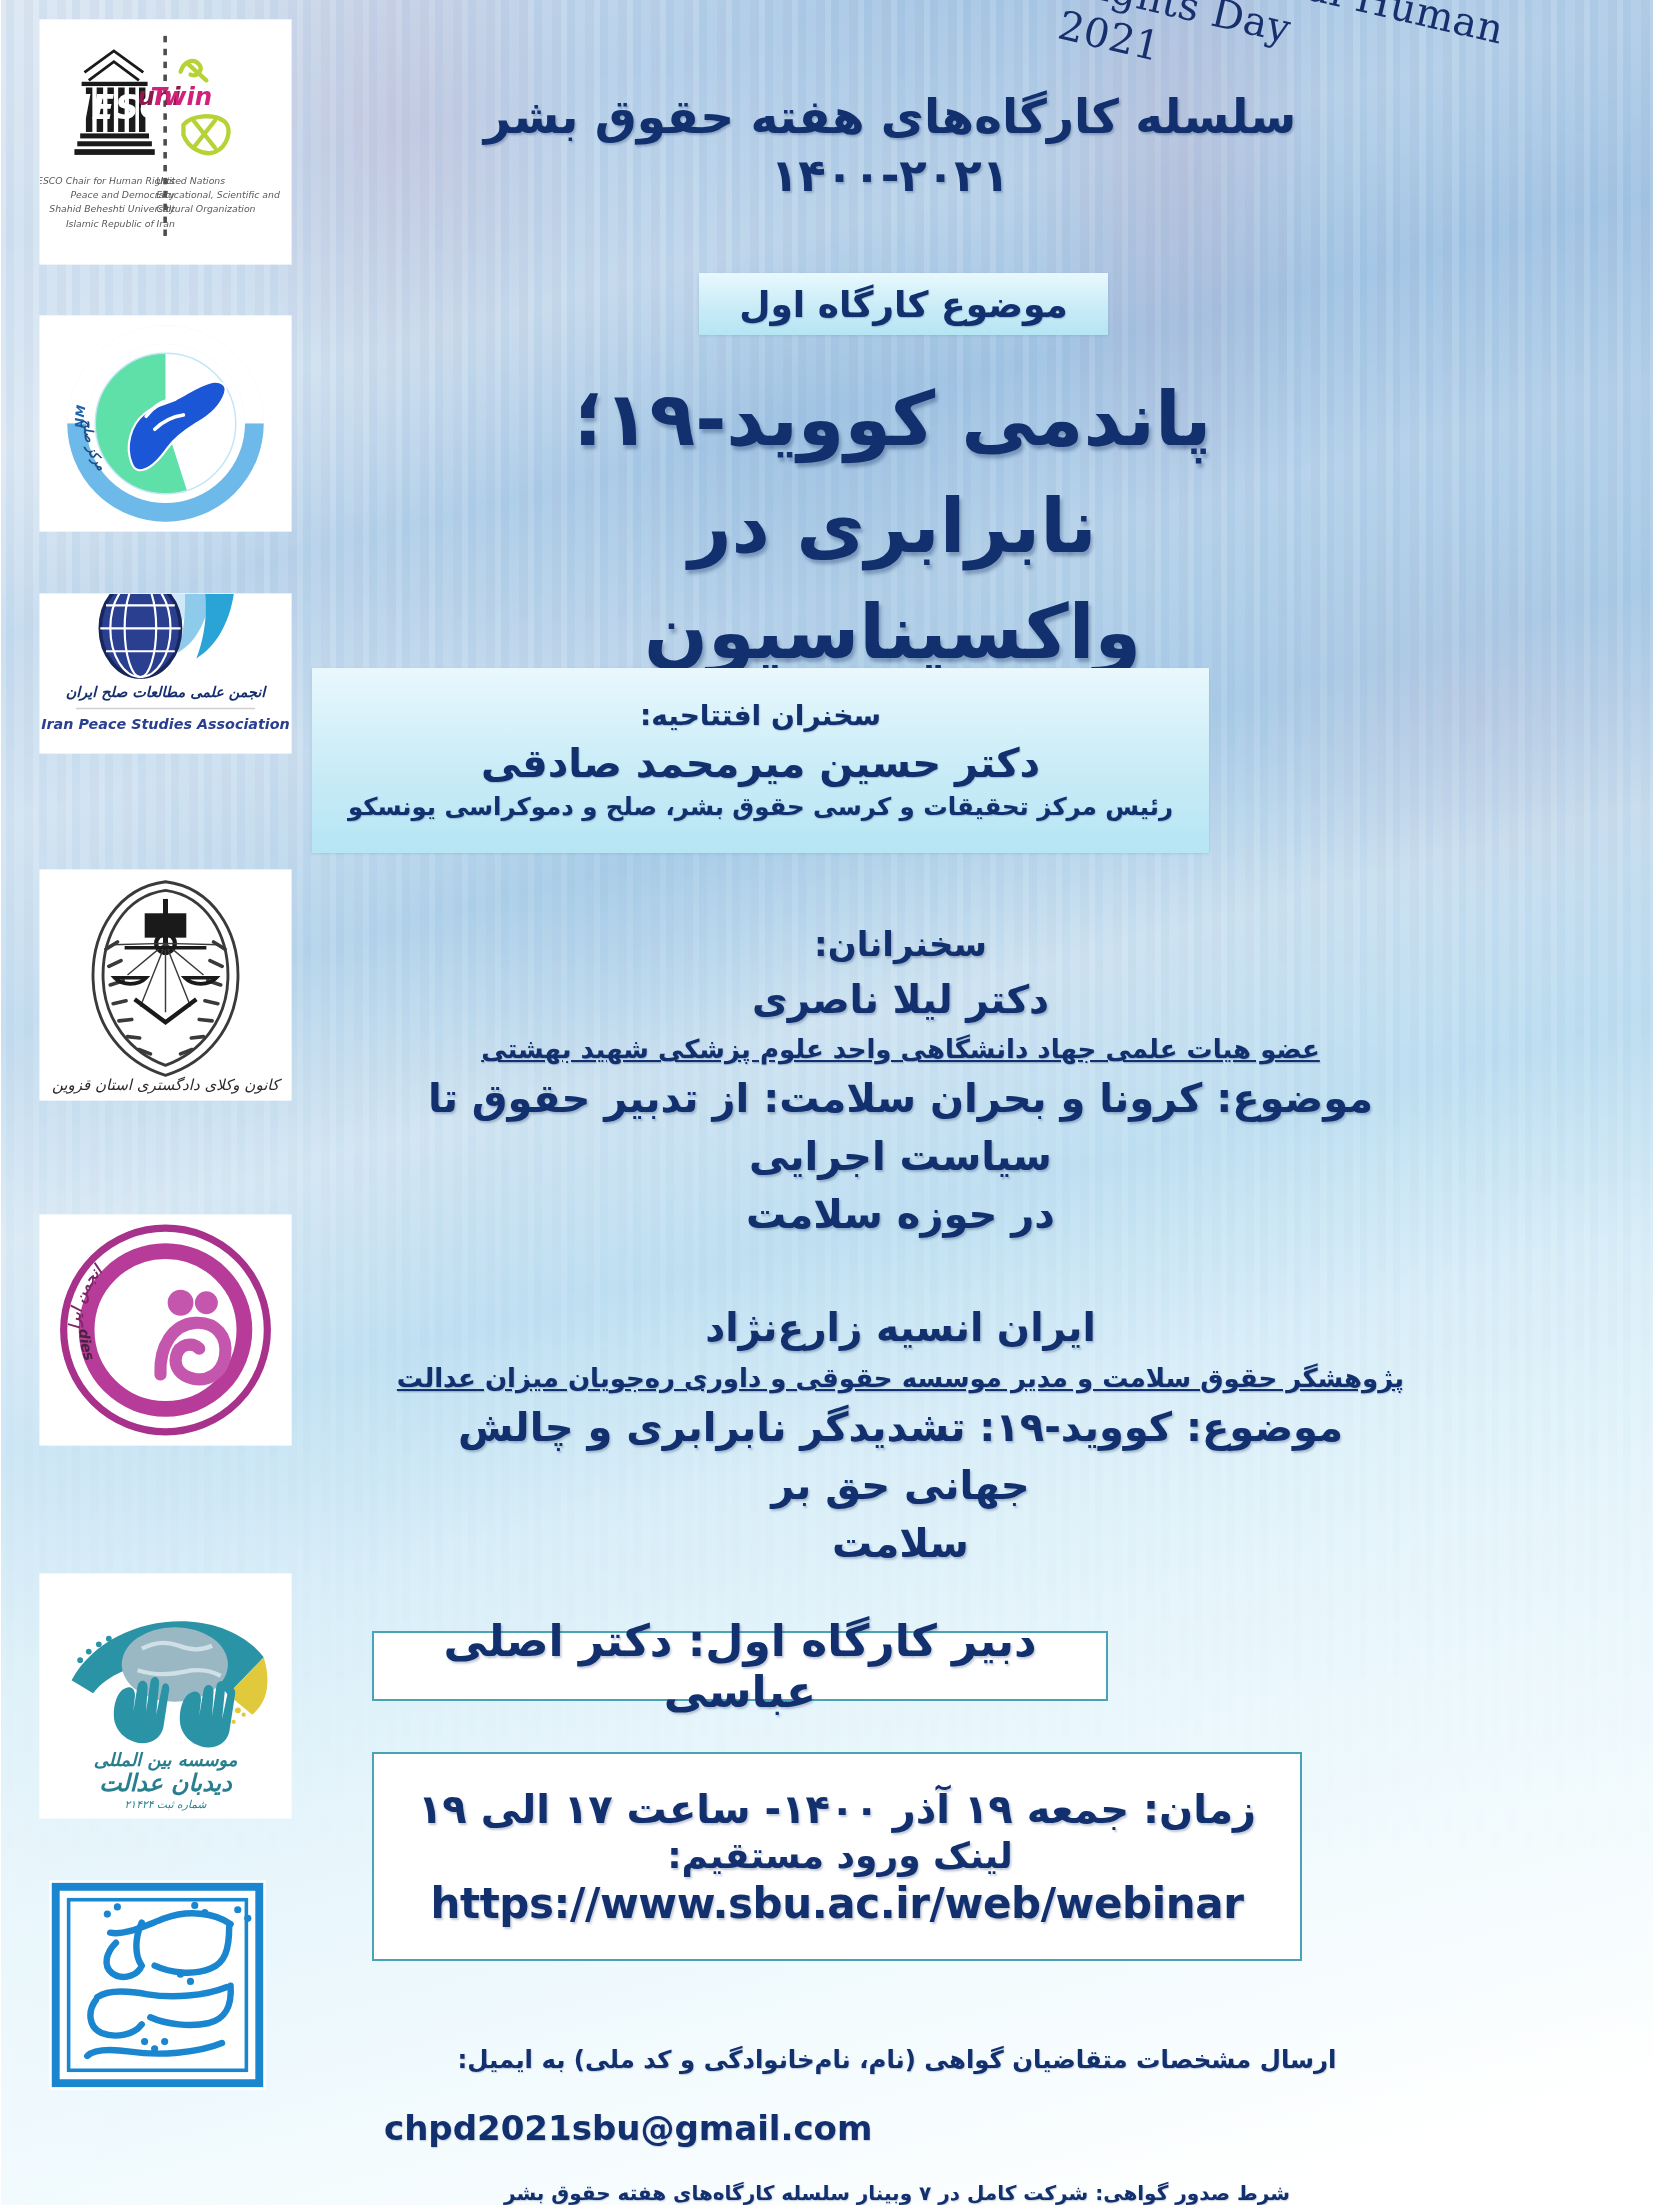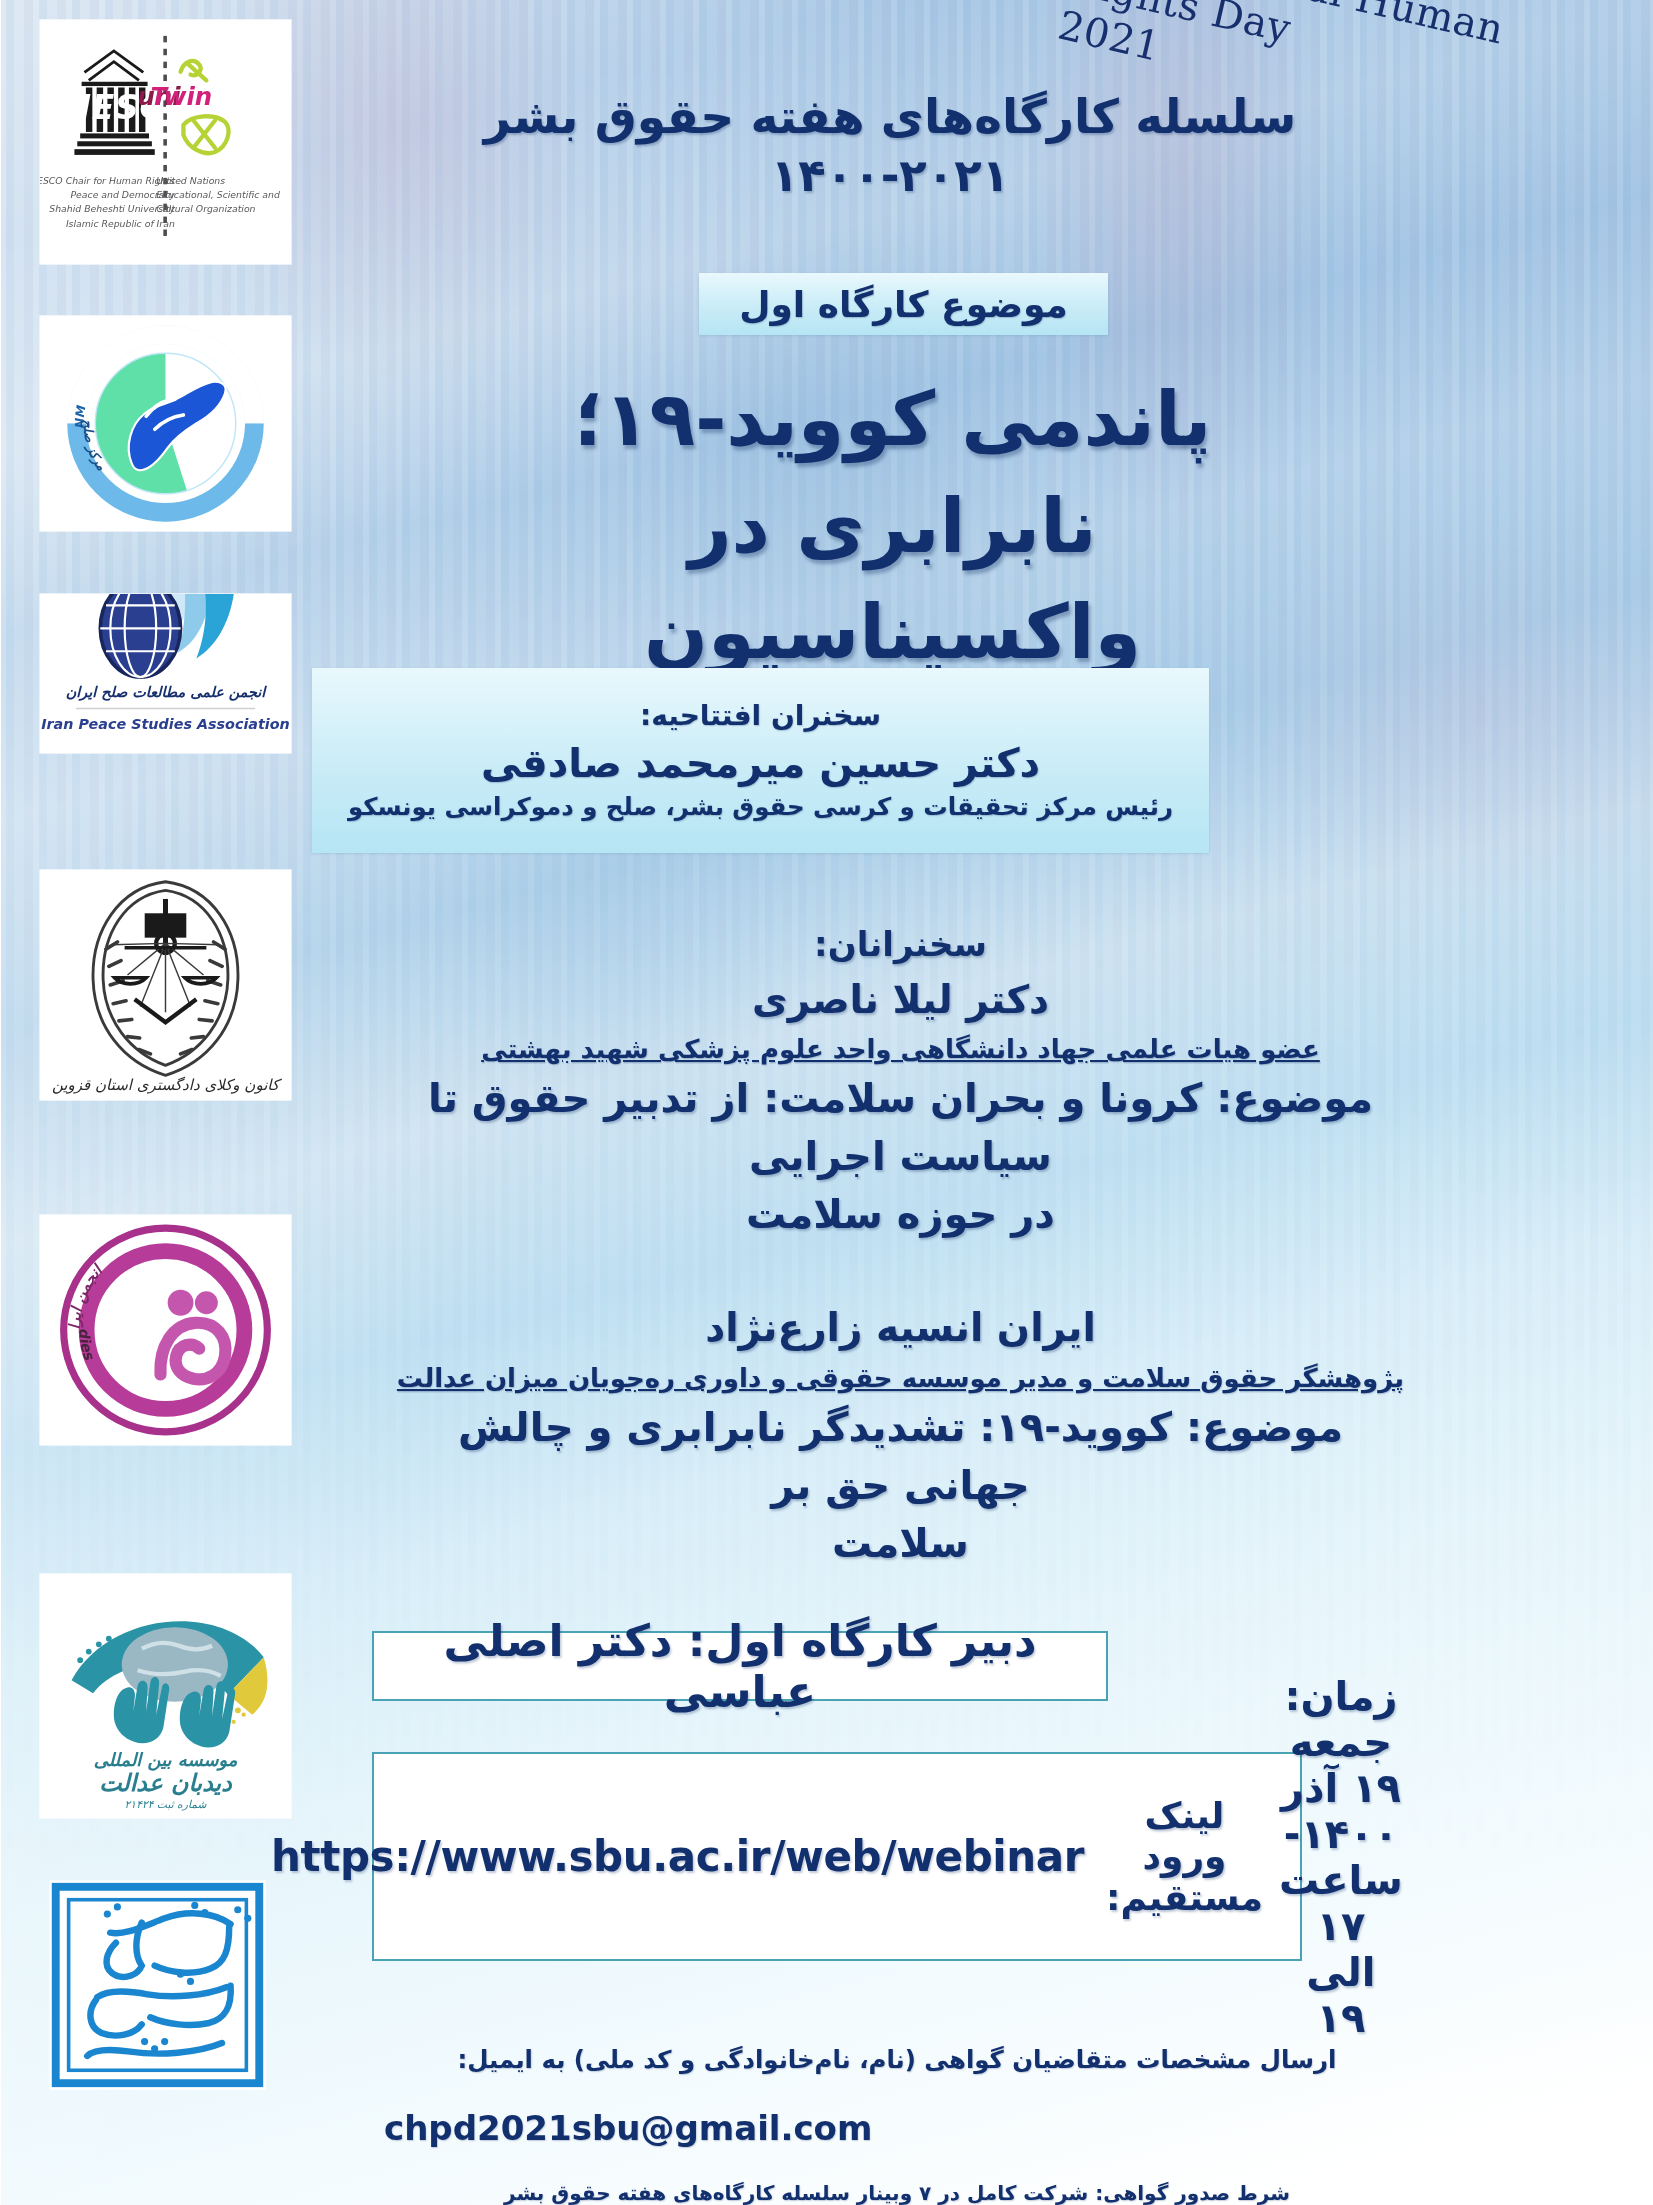--- a/index.html
+++ b/index.html
@@ -137,21 +137,21 @@
     border:2.9px solid #4aa3b5;
     display:flex;align-items:center;justify-content:center;
     font-weight:bold;
     text-shadow:1.4px 2.2px 2.2px rgba(30,60,110,0.28);
   }
   .box-secretary{
     right:546px;top:1631px;width:732px;height:66px;font-size:44px;
   }
   .box-time{
     right:352px;top:1752px;width:926px;height:194px;
-    flex-direction:row;gap:16px;padding:5.7px 0;
+    flex-direction:column;gap:3px;padding:5.7px 0;
   }
   .box-time .tline{font-size:40px;}
   .box-time .lline{font-size:36px;margin-left:6px;}
   .box-time .url{
     font-size:42px;direction:ltr;letter-spacing:-0.4px;
     font-family:"DejaVu Sans","Liberation Sans",sans-serif;
   }
 
   .footer{
     position:absolute;right:165px;top:2042px;width:1184px;

